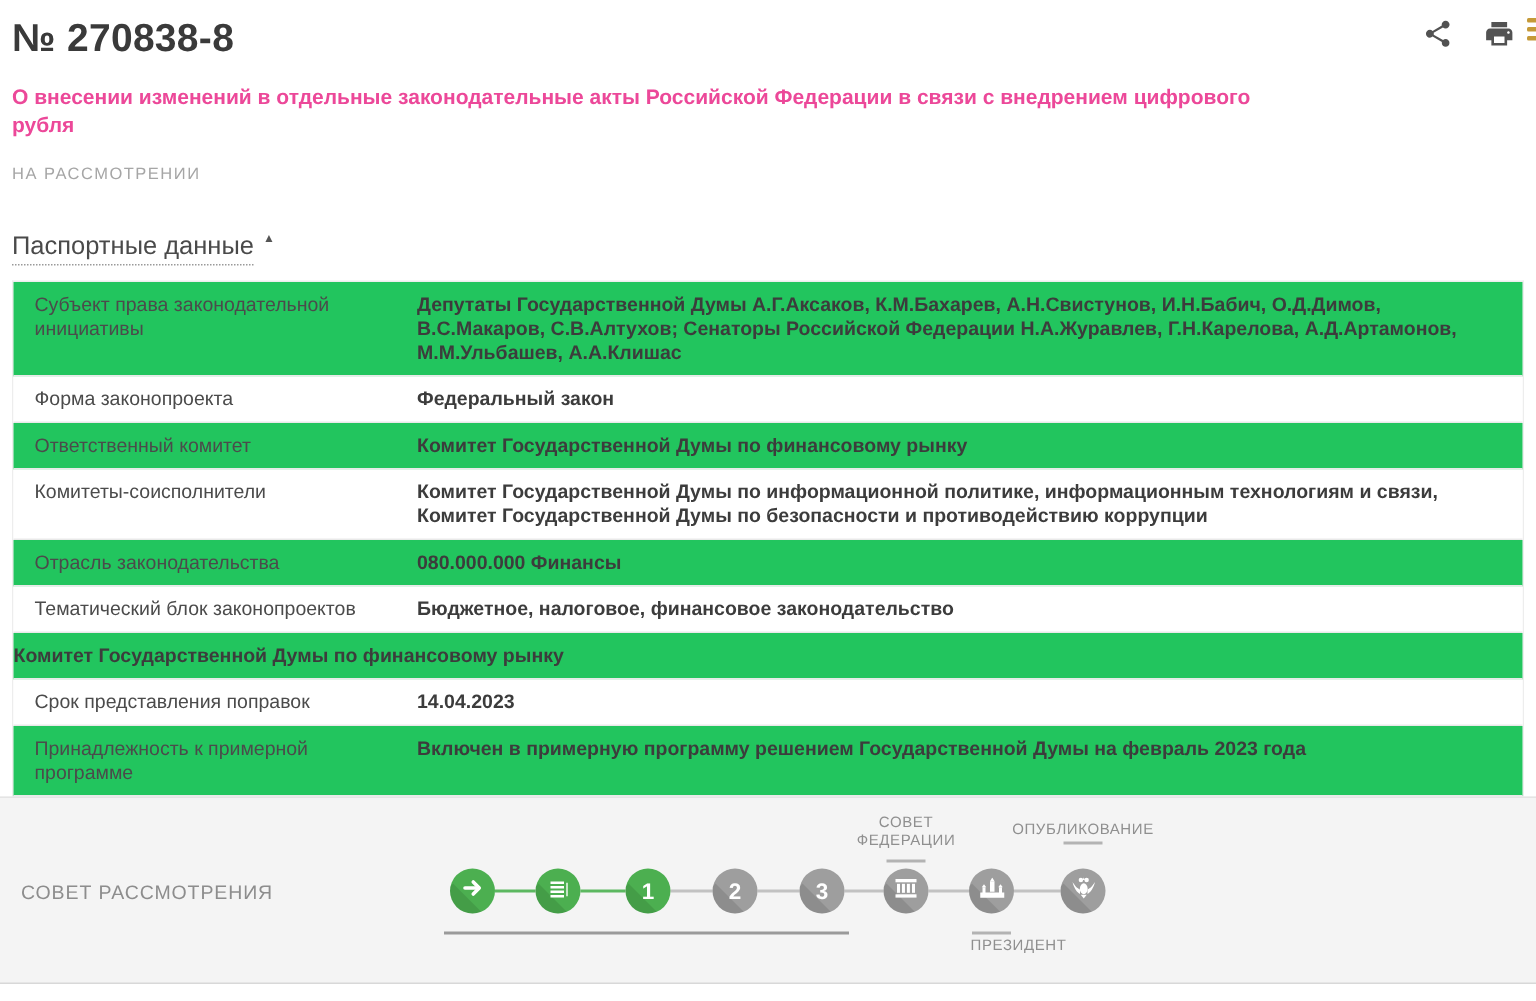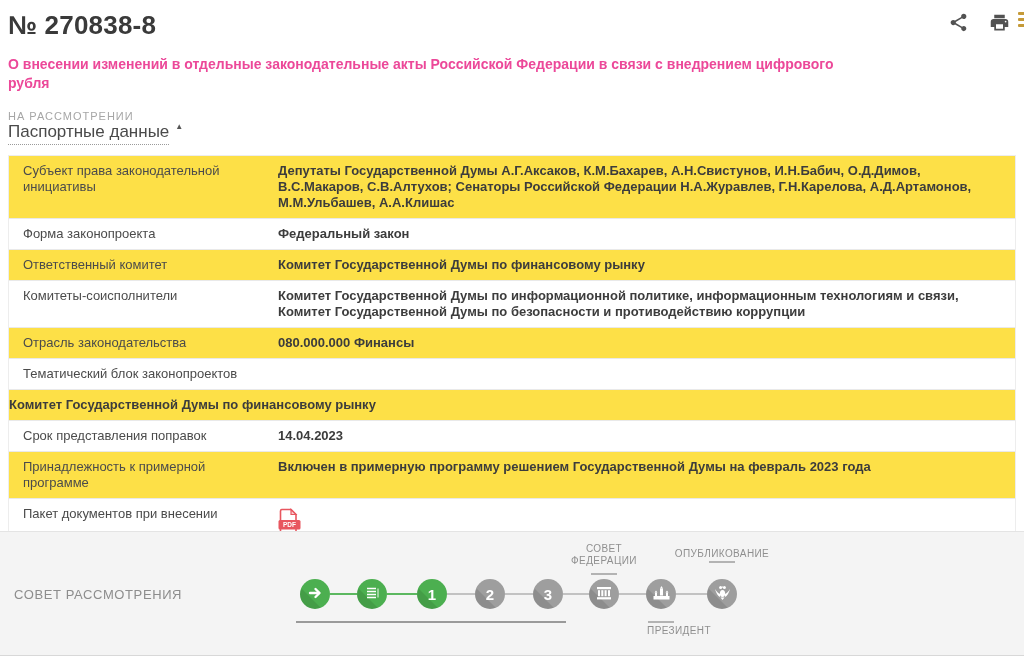--- a/index.html
+++ b/index.html
@@ -13,28 +13,28 @@
   .icon-btn { width:21px; height:21px; cursor:pointer; border:none; background:none; padding:0; }
   .icon-btn svg { display:block; }
   .edge-icon { position:absolute; top:12px; right:-4px; width:10px; display:flex; flex-direction:column; gap:3px; }
   .edge-icon span { display:block; height:3px; width:9px; background:#c59a38; border-radius:1px; }
 
   .bill-title { margin:14px 0 0 0; padding:0 8px; font-size:14px; font-weight:bold;
                 color:#ec4899; line-height:1.35; max-width:860px; }
   .bill-status { margin:17px 0 0 0; padding:0 8px; font-size:11px; color:#a6a6a6; letter-spacing:1px; }
 
   
-  .section-link { margin:0 0 0 8px; display:inline-flex; align-items:flex-start; gap:6px;
+  .section-link { margin:32px 0 0 8px; display:inline-flex; align-items:flex-start; gap:6px;
                   font-size:17px; color:#4a4a4a; cursor:pointer; }
   .section-link .lbl { border-bottom:1px dotted #9a9a9a; padding-bottom:2px; }
   .section-link .caret { font-size:8px; color:#555; }
 
   .passport-table { margin:10px 8px 0 8px; border:1px solid #ededed; border-bottom:none; }
   .p-row { display:flex; border-bottom:1px solid #e9e9e9; background:#fff; }
-  .p-row.alt { background:#fde047; }
+  .p-row.alt { background:#22c55e; }
   .p-label { width:269px; min-width:269px; padding:7px 14px; font-size:13px; color:#4b4b4b; line-height:16px; }
   .p-value { flex:1; padding:7px 10px 7px 0; font-size:13px; font-weight:bold; color:#3c3c3c; line-height:16px; }
   .p-value.pdf-cell { padding-top:9px; padding-bottom:9px; }
 
   .pdf-link { display:inline-block; cursor:pointer; }
 
   
   .stages { position:absolute; left:0; top:531px; width:1024px; height:125px;
             background:#f4f4f4; border-top:1px solid #e4e4e4; border-bottom:1px solid #d8d8d8; }
   .stages-title { position:absolute; left:14px; top:55px; font-size:13px; color:#8d8d8d; letter-spacing:.6px; }
@@ -113,20 +113,21 @@
   <div class="p-row">
     <div class="p-label">Комитеты-соисполнители</div>
     <div class="p-value">Комитет Государственной Думы по информационной политике, информационным технологиям и связи, Комитет Государственной Думы по безопасности и противодействию коррупции</div>
   </div>
   <div class="p-row alt">
     <div class="p-label">Отрасль законодательства</div>
     <div class="p-value">080.000.000 Финансы</div>
   </div>
   <div class="p-row">
     <div class="p-label">Тематический блок законопроектов</div>
+    <div class="p-value">Бюджетное, налоговое, финансовое законодательство</div>
   </div>
   <div class="p-row alt">
     <div class="p-value">Комитет Государственной Думы по финансовому рынку</div>
   </div>
   <div class="p-row">
     <div class="p-label">Срок представления поправок</div>
     <div class="p-value">14.04.2023</div>
   </div>
   <div class="p-row alt">
     <div class="p-label">Принадлежность к примерной программе</div>

